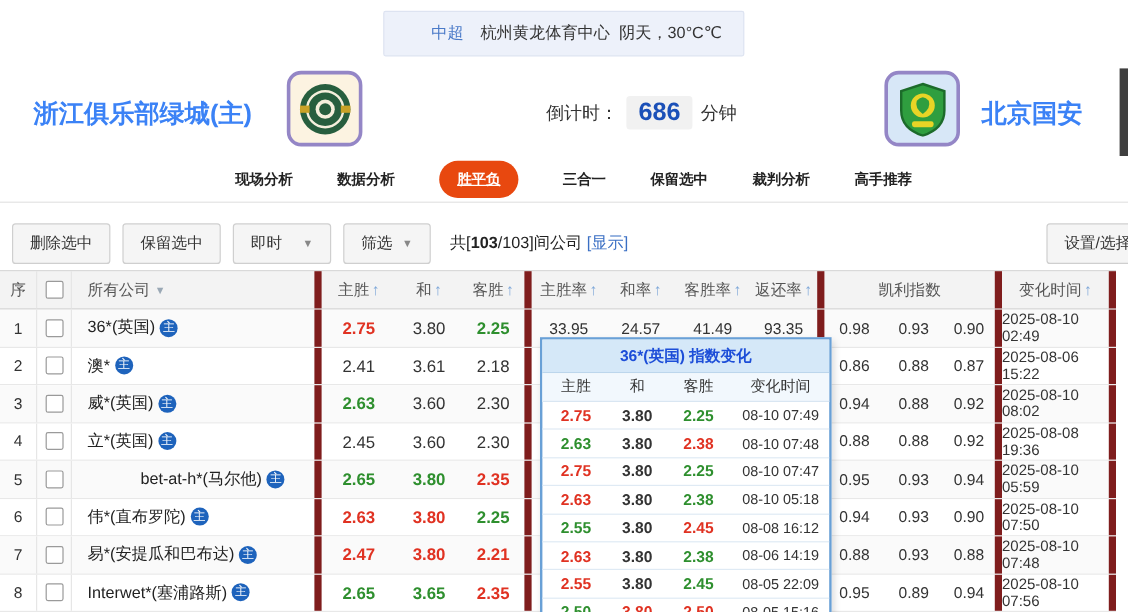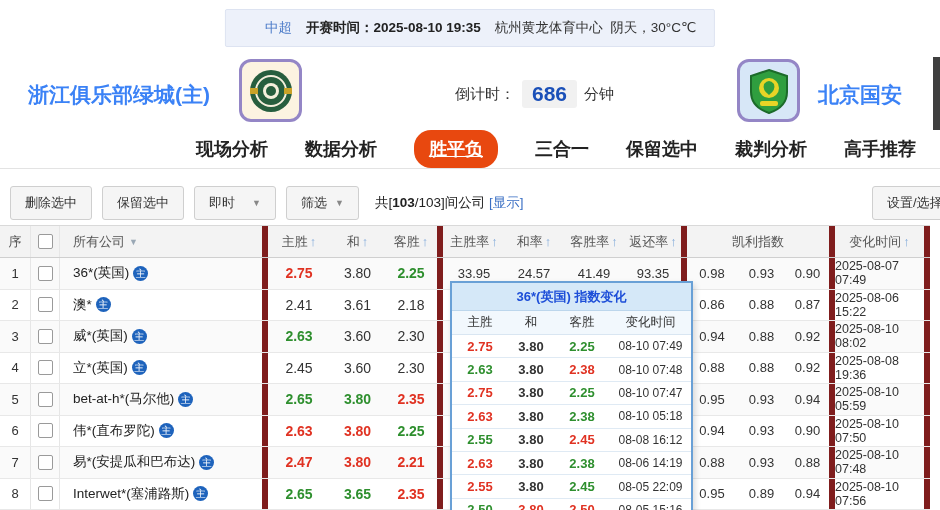--- a/index.html
+++ b/index.html
@@ -19,21 +19,21 @@
   .logo-box{position:absolute;top:59px;width:57px;height:57px;border:3px solid #9486c6;border-radius:12px;
             display:flex;align-items:center;justify-content:center;}
   .home-logo{left:239px;background:#fcf3e1;}
   .away-logo{left:737px;background:#d7e7f7;}
   .countdown{position:absolute;left:455px;top:80px;display:flex;align-items:center;gap:7px;font-size:15px;color:#333;}
   .cd-num{background:#f1f1f1;border-radius:3px;padding:2px 10px;color:#1b50b8;font-size:21px;font-weight:bold;}
   .scroll-strip{position:absolute;left:933px;top:57px;width:7px;height:73px;background:#3f3f3f;}
   
   .tabbar{position:absolute;top:130px;left:0;width:940px;height:39px;border-bottom:1px solid #e3e3e3;
           display:flex;align-items:center;padding-left:196px;gap:37px;box-sizing:border-box;}
-  .tab{font-size:18px;color:#222;font-weight:bold;cursor:pointer;}
+  .tab{font-size:12px;color:#222;font-weight:bold;cursor:pointer;}
   .tab.active{background:#e8480f;color:#fff;border-radius:17px;padding:7px 15px;text-decoration:underline;}
   
   .toolbar{position:absolute;top:186px;left:10px;display:flex;align-items:center;gap:10px;}
   .btn{background:#f5f5f5;border:1px solid #cfcfcf;border-radius:3px;padding:7px 14px;font-size:13px;color:#333;
        display:flex;align-items:center;white-space:nowrap;}
   .btn .caret{color:#888;font-size:9px;margin-left:8px;}
   .btn.wide{width:52px;justify-content:space-between;}
   .count-text{font-size:13.5px;color:#222;margin-left:6px;white-space:nowrap;}
   .count-bold{font-weight:bold;}
   .show-link{color:#3a6fc4;cursor:pointer;}
@@ -70,21 +70,20 @@
   .pc{display:flex;align-items:center;justify-content:center;font-size:13px;height:100%;}
   .ptime{font-size:12px;color:#333;}
 </style>
 </head>
 <body>
 
 <div class="page">
 
   <div class="infobar">
     <span class="league">中超</span>
-    <span class="kickoff"><span>开赛时间：</span><span>2025-08-10 19:35</span></span>
     <span class="venue"><span>杭州黄龙体育中心</span>&nbsp;&nbsp;<span>阴天，30°C℃</span></span>
   </div>
 
   <div class="team-name home-name">浙江俱乐部绿城(主)</div>
   <div class="logo-box home-logo">
     <svg width="46" height="46" viewBox="0 0 46 46">
       <circle cx="23" cy="23" r="21" fill="#275e3e"></circle>
       <circle cx="23" cy="23" r="15" fill="none" stroke="#f5efdc" stroke-width="2"></circle>
       <circle cx="23" cy="23" r="8" fill="#f5efdc"></circle>
       <circle cx="23" cy="23" r="5" fill="#275e3e"></circle>
@@ -193,21 +192,21 @@
           <div class="cell odds" style="color: rgb(224, 50, 34); font-weight: bold;">2.75</div>
           <div class="cell odds">3.80</div>
           <div class="cell odds b-sect" style="color: rgb(46, 143, 46); font-weight: bold;">2.25</div>
           <div class="cell">33.95</div>
           <div class="cell">24.57</div>
           <div class="cell">41.49</div>
           <div class="cell b-sect">93.35</div>
           <div class="cell">0.98</div>
           <div class="cell">0.93</div>
           <div class="cell b-sect">0.90</div>
-          <div class="cell time-cell b-sect">2025-08-07 07:49</div>
+          <div class="cell time-cell b-sect">2025-08-10 02:49</div>
         </div>
         <div class="grid trow">
           <div class="cell b-light">2</div>
           <div class="cell b-light">
             <div class="cb"></div>
           </div>
           <div class="cell left company b-sect">
             <div class="" style="display: inline;">澳*</div>
             <div class="badge">主</div>
           </div>
@@ -264,21 +263,21 @@
           <div class="cell">0.88</div>
           <div class="cell b-sect">0.92</div>
           <div class="cell time-cell b-sect">2025-08-08 19:36</div>
         </div>
         <div class="grid trow alt">
           <div class="cell b-light">5</div>
           <div class="cell b-light">
             <div class="cb"></div>
           </div>
           <div class="cell left company b-sect">
-            <div class="" style="display: inline;">bet-at-h*(马尔他)</div>
+            <div class="" style="display: inline; margin-left: 44px;">bet-at-h*(马尔他)</div>
             <div class="badge">主</div>
           </div>
           <div class="cell odds" style="color: rgb(46, 143, 46); font-weight: bold;">2.65</div>
           <div class="cell odds" style="color: rgb(46, 143, 46); font-weight: bold;">3.80</div>
           <div class="cell odds b-sect" style="color: rgb(224, 50, 34); font-weight: bold;">2.35</div>
           <div class="cell"></div>
           <div class="cell"></div>
           <div class="cell"></div>
           <div class="cell b-sect"></div>
           <div class="cell">0.95</div>

